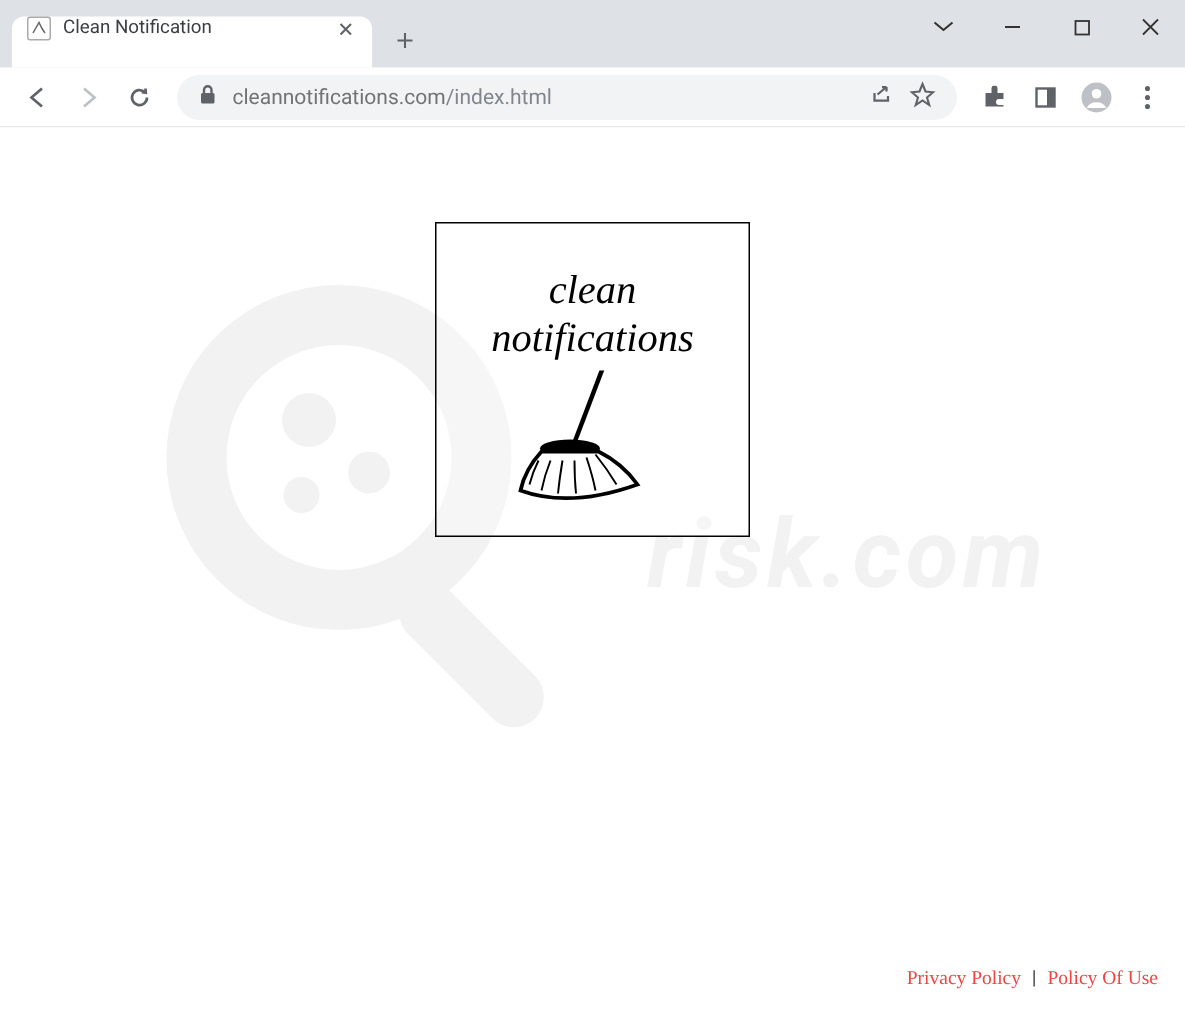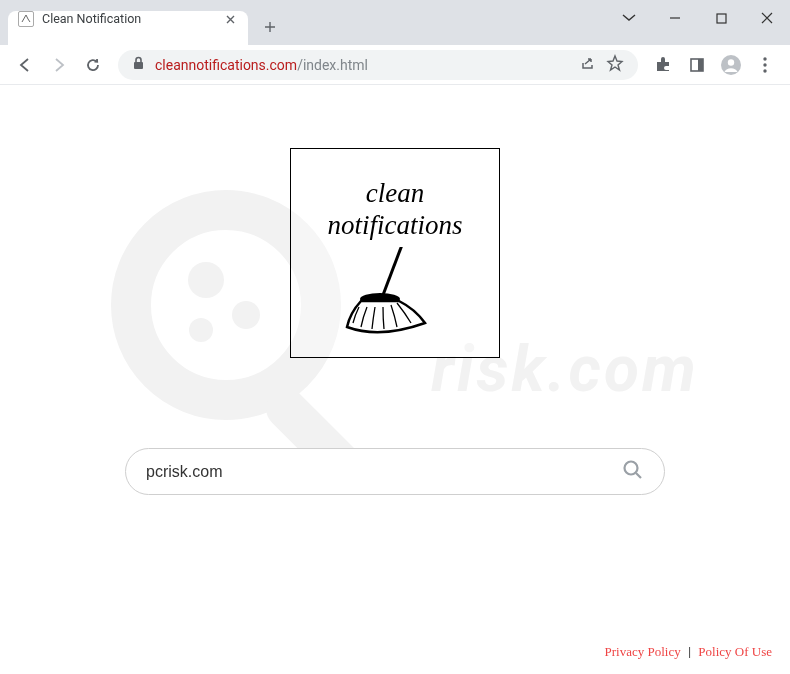--- a/index.html
+++ b/index.html
@@ -109,21 +109,21 @@
       border-radius: 15px;
       margin: 0 8px;
       display: flex;
       align-items: center;
       padding: 0 14px;
       font-size: 14px;
       color: #202124;
     }
     .address-bar .lock { margin-right: 10px; color: #5f6368; }
     .address-bar .url-text { flex: 1; }
-    .address-bar .url-domain { color: #b91c1c; }
+    .address-bar .url-domain { color: #737373; }
     .address-bar .url-path { color: #80868b; text-align: right; }
     .address-bar .share-btn { margin-left: 8px; color: #5f6368; }
     .address-bar .star-btn { margin-left: 10px; color: #5f6368; }
     
     .toolbar-right {
       display: flex;
       align-items: center;
     }
     .toolbar-right > div {
       width: 34px;
@@ -369,29 +369,20 @@
       <path d="M36 54 Q25 66 22 80 Q55 92 100 76 Q90 62 74 54 Z" fill="#fff" stroke="#000" stroke-width="2.5"></path>
       <path d="M34 60 Q30 68 28 76" fill="none" stroke="#000" stroke-width="1.3"></path>
       <path d="M42 60 Q38 70 36 80" fill="none" stroke="#000" stroke-width="1.3"></path>
       <path d="M50 60 Q48 72 47 82" fill="none" stroke="#000" stroke-width="1.3"></path>
       <path d="M58 60 Q58 72 59 82" fill="none" stroke="#000" stroke-width="1.3"></path>
       <path d="M66 58 Q70 70 72 80" fill="none" stroke="#000" stroke-width="1.3"></path>
       <path d="M72 56 Q80 66 86 76" fill="none" stroke="#000" stroke-width="1.3"></path>
     </svg>
   </div>
 
-  <div class="search-container">
-    <input class="search-input" type="text" value="pcrisk.com" style="">
-    <span class="search-icon">
-      <svg width="22" height="22" viewBox="0 0 22 22">
-          <circle cx="9" cy="9" r="6.5" stroke="#9aa0a6" stroke-width="2.2" fill="none"></circle>
-          <line x1="14" y1="14" x2="19" y2="19" stroke="#9aa0a6" stroke-width="2.2"></line>
-        </svg>
-    </span>
-  </div>
 
   <div class="footer">
     <a>Privacy Policy</a>
     <span class="divider">|</span>
     <a>Policy Of Use</a>
   </div>
 
 </div>
 
 </body></html>

